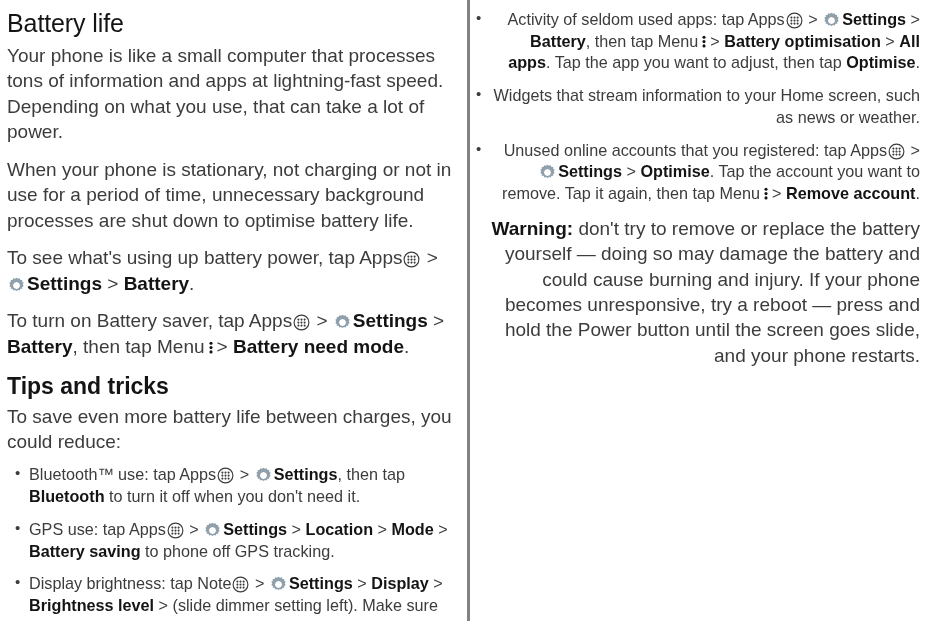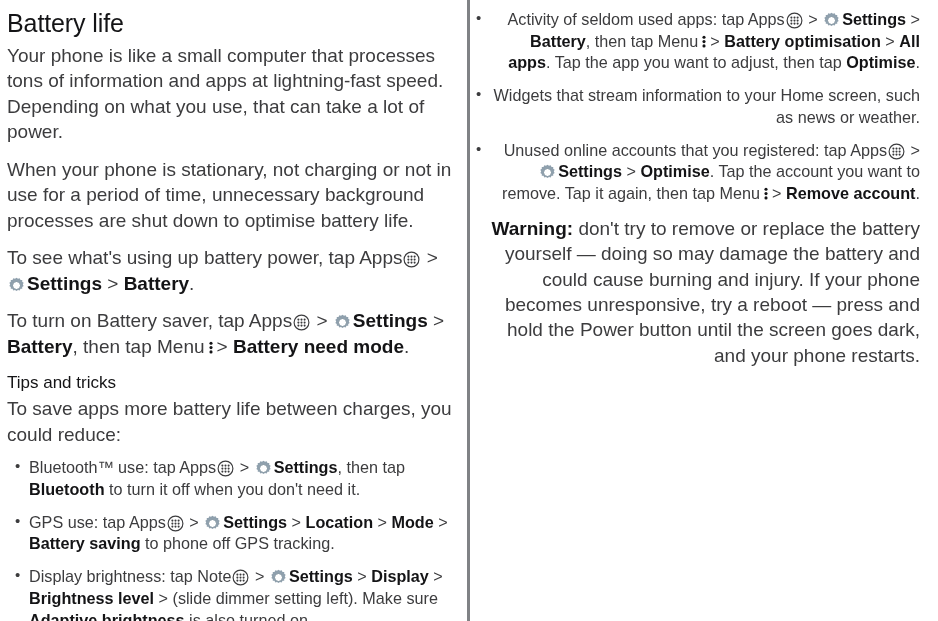--- a/index.html
+++ b/index.html
@@ -43,22 +43,22 @@
   h1.title {
     font-size: 25px;
     font-weight: 400;
     color: #141416;
     margin: 0 0 6px 0;
     letter-spacing: -0.1px;
     line-height: 1.12;
   }
 
   h2.subhead {
-    font-size: 17px;
-    font-weight: 400;
+    font-size: 23px;
+    font-weight: 700;
     color: #141416;
     margin: 14px 0 3px 0;
     line-height: 1.2;
   }
 
   p.para {
     font-size: 19px;
     line-height: 1.34;
     margin: 0 0 12px 0;
     color: #3c3c3e;
@@ -189,21 +189,21 @@
             <g fill="#141416">
               <circle cx="3" cy="4.3" r="1.55"></circle>
               <circle cx="3" cy="8.6" r="1.55"></circle>
               <circle cx="3" cy="12.9" r="1.55"></circle>
             </g>
           </svg></span><span>&gt;</span> <b>Battery need mode</b><span>.</span></p>
 
 
     <h2 class="subhead">Tips and tricks</h2>
 
-    <p class="para tight">To save apps more battery life between charges, you could reduce:</p>
+    <p class="para tight">To save even more battery life between charges, you could reduce:</p>
 
     <ul class="bullets">
 
       <li><span>Bluetooth™ use: tap Apps</span><span class="icn icon-apps"><svg viewBox="0 0 17 17">
               <circle cx="8.5" cy="8.5" r="7.4" fill="none" stroke="#3c3c3e" stroke-width="1.15"></circle>
               <g fill="#3c3c3e">
                 <circle cx="5.4" cy="5.6" r="1.05"></circle>
                 <circle cx="8.5" cy="5.6" r="1.05"></circle>
                 <circle cx="11.6" cy="5.6" r="1.05"></circle>
                 <circle cx="5.4" cy="8.6" r="1.05"></circle>
@@ -327,16 +327,16 @@
               <g fill="#141416">
                 <circle cx="3" cy="4.3" r="1.55"></circle>
                 <circle cx="3" cy="8.6" r="1.55"></circle>
                 <circle cx="3" cy="12.9" r="1.55"></circle>
               </g>
             </svg></span><span>&gt;</span> <b>Remove account</b><span>.</span></li>
 
 
     </ul>
 
-    <p class="para"><b>Warning:</b><span> don't try to remove or replace the battery yourself — doing so may damage the battery and could cause burning and injury. If your phone becomes unresponsive, try a reboot — press and hold the Power button until the screen goes dark, and your phone restarts.</span></p>
+    <p class="para"><b>Warning:</b><span> don't try to remove or replace the battery yourself — doing so may damage the battery and could cause burning and injury. If your phone becomes unresponsive, try a reboot — press and hold the Power button until the screen goes slide, and your phone restarts.</span></p>
 
   </div>
 </div>
 
 </body></html>

